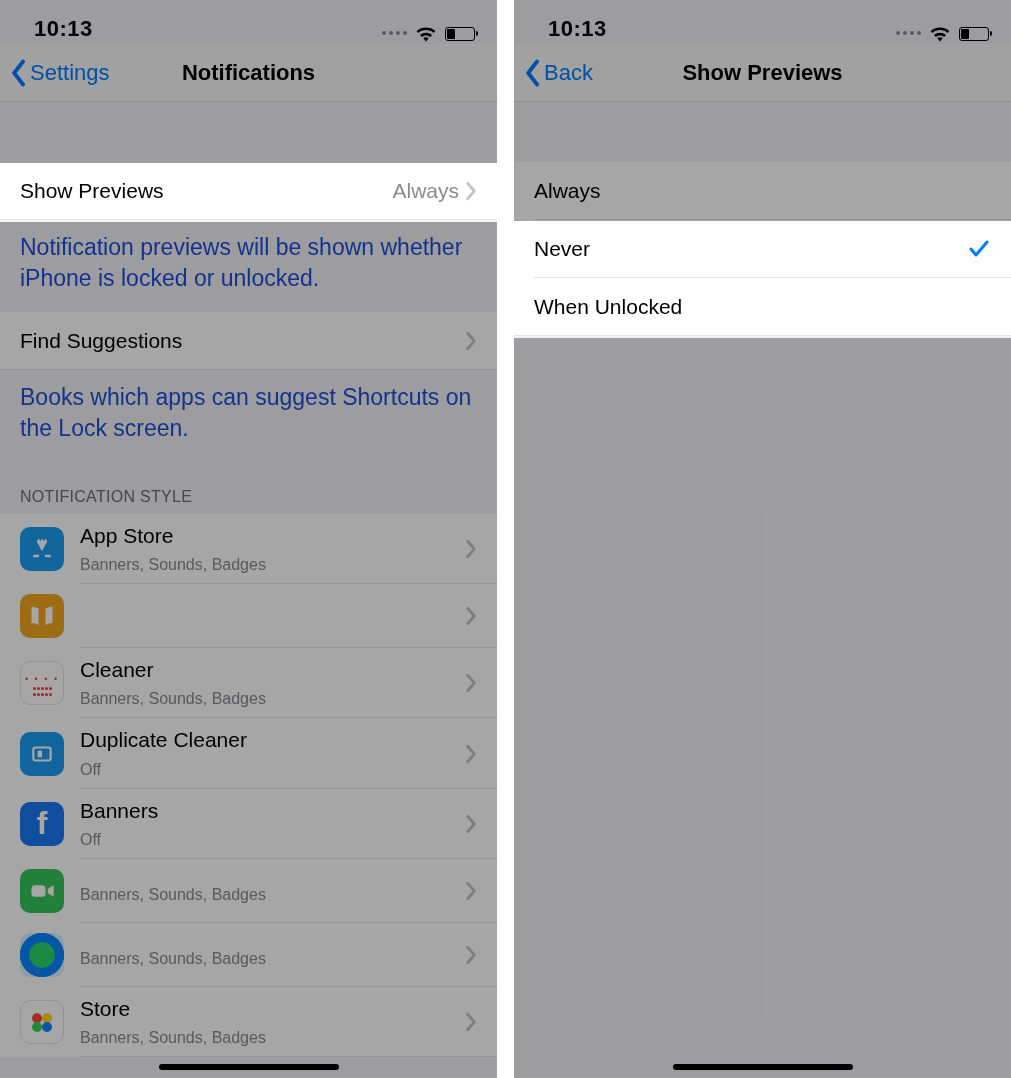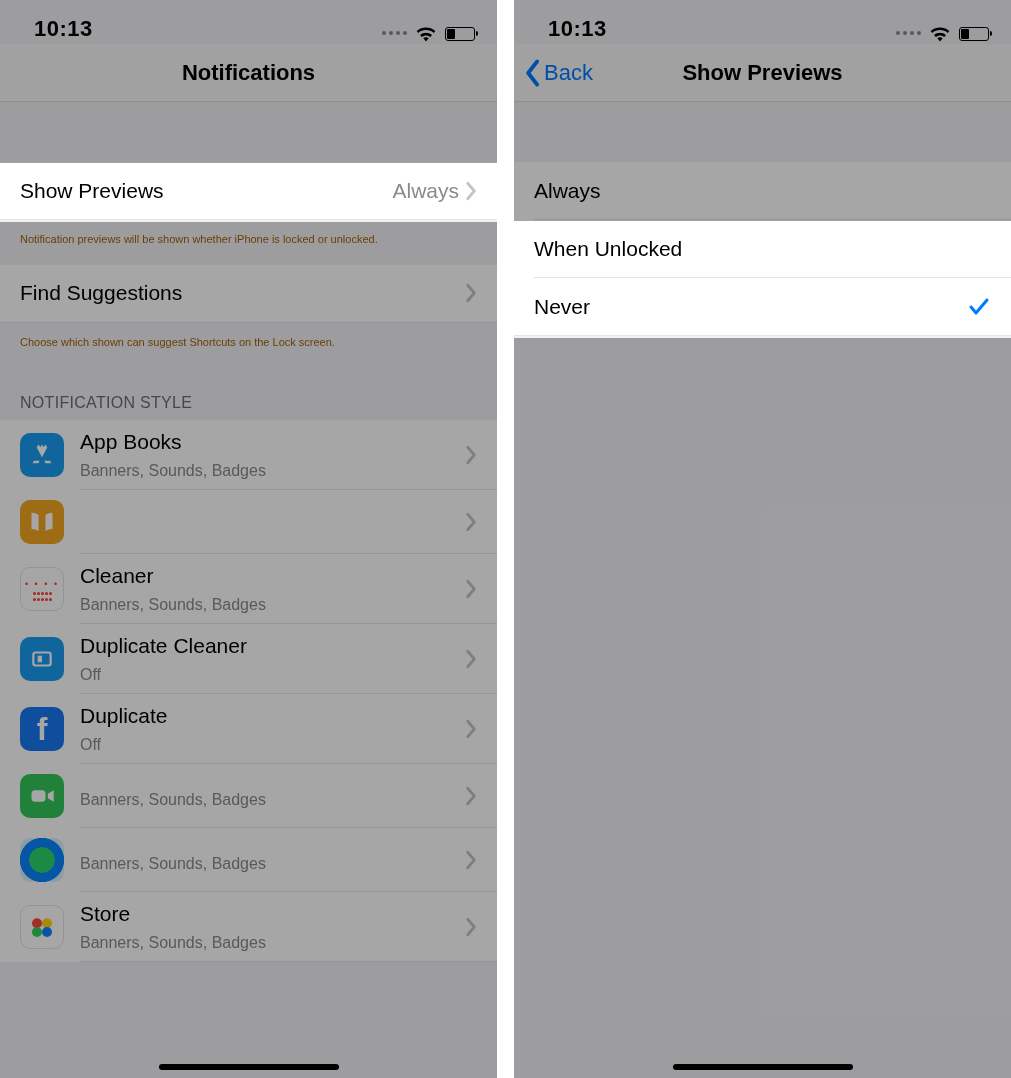--- a/index.html
+++ b/index.html
@@ -29,21 +29,21 @@
   .nav-title { font-size:22px; font-weight:600; color:#000;}
   .nav-back { position:absolute; left:10px; top:0; bottom:0; display:flex; align-items:center; color:#007aff; font-size:22px; }
   .nav-back .chev { width:16px; height:28px; margin-right:4px; }
 
   
   .group-spacer { height:60px; }
   .row { background:#fff; min-height:58px; display:flex; align-items:center; padding:0 20px; border-bottom:1px solid rgba(0,0,0,0.10); font-size:21px; color:#000;}
   .row .value { margin-left:auto; color:#8a8a8e; font-size:21px; padding-right:6px;}
   .row .disclosure { color:#c4c4c6; }
   .disclosure svg { width:12px; height:20px; display:block;}
-  .footer-text { padding:12px 12px 18px 20px; color:#a16207; font-size:11px; line-height:1.35; }
+  .footer-text { padding:12px 12px 18px 20px; color:#1d4ed8; font-size:23px; line-height:1.35; }
   .section-header { padding:26px 20px 8px 20px; color:#6d6d72; font-size:16px; letter-spacing:0.3px; }
 
   
   .app-row { background:#fff; display:flex; align-items:center; padding:10px 20px 10px 20px; position:relative; }
   .app-row::after{ content:""; position:absolute; left:80px; right:0; bottom:0; height:1px; background:rgba(0,0,0,0.10);}
   .app-icon { width:44px; height:44px; border-radius:10px; margin-right:16px; flex:0 0 auto; display:flex; align-items:center; justify-content:center; font-size:24px; color:#fff; }
   .app-text { display:flex; flex-direction:column; }
   .app-name { font-size:21px; color:#000; line-height:1.15;}
   .app-sub { font-size:16px; color:#8a8a8e; margin-top:8px;}
   .app-row .disclosure { margin-left:auto; color:#c4c4c6;}
@@ -91,20 +91,26 @@
       <svg class="wifi-icon" viewBox="0 0 24 18">
             <path fill="#000" d="M12 17.5l-3-3.8c1.7-1.5 4.3-1.5 6 0L12 17.5zM5.3 10.2C9 6.9 15 6.9 18.7 10.2l-1.8 2.2c-2.7-2.4-6.9-2.4-9.6 0L5.3 10.2zM1.5 5.6C7.3.4 16.7.4 22.5 5.6l-1.8 2.2C15.9 3.5 8.1 3.5 3.3 7.8L1.5 5.6z"></path>
           </svg>
       <div class="batt">
             <div class="fill"></div>
           </div>
     </div>
   </div>
 
   <div class="navbar">
+    <div class="nav-back">
+      <svg class="chev" viewBox="0 0 12 22">
+            <path fill="none" stroke="#007aff" stroke-width="3" stroke-linecap="round" stroke-linejoin="round" d="M10 2 L3 11 L10 20"></path>
+          </svg>
+      <span>Settings</span>
+    </div>
     <div class="nav-title">Notifications</div>
   </div>
 
   <div class="group-spacer"></div>
 
   <div class="row">
     <span>Show Previews</span>
     <span class="value">Always</span>
     <span class="disclosure">
           <svg viewBox="0 0 10 18">
@@ -117,33 +123,33 @@
 
   <div class="row">
     <span>Find Suggestions</span>
     <span class="disclosure" style="margin-left:auto">
           <svg viewBox="0 0 10 18">
             <path fill="none" stroke="#c4c4c6" stroke-width="2.5" stroke-linecap="round" stroke-linejoin="round" d="M2 2 L8 9 L2 16"></path>
           </svg>
         </span>
   </div>
 
-  <div class="footer-text">Choose which shown can suggest Shortcuts on the Lock screen.</div>
+  <div class="footer-text">Books which apps can suggest Shortcuts on the Lock screen.</div>
 
   <div class="section-header">NOTIFICATION STYLE</div>
 
   <div id="app-list">
         <div class="app-row">
           <div class="app-icon ic-appstore">
             <svg viewBox="0 0 24 24" width="28" height="28">
               <path fill="#fff" d="M12 3l1.2 2.1L15 3l1.5 2.6L12 14l-4.5-8.4L9 3l1.8 2.1L12 3zM5 17h5l-1 2H4l1-2zm9 0h5l1 2h-5l-1-2z"></path>
             </svg>
           </div>
           <div class="app-text">
-            <div class="app-name">App Books</div>
+            <div class="app-name">App Store</div>
             <div class="app-sub">Banners, Sounds, Badges</div>
           </div>
           <span class="disclosure">
             <svg viewBox="0 0 10 18">
               <path fill="none" stroke="#c4c4c6" stroke-width="2.5" stroke-linecap="round" stroke-linejoin="round" d="M2 2 L8 9 L2 16"></path>
             </svg>
           </span>
         </div>
         <div class="app-row">
           <div class="app-icon ic-books">
@@ -200,21 +206,21 @@
             <svg viewBox="0 0 10 18">
               <path fill="none" stroke="#c4c4c6" stroke-width="2.5" stroke-linecap="round" stroke-linejoin="round" d="M2 2 L8 9 L2 16"></path>
             </svg>
           </span>
         </div>
         <div class="app-row">
           <div class="app-icon ic-fb">
             <span style="font-size:32px;font-family:Arial;color:#fff;font-weight:800">f</span>
           </div>
           <div class="app-text">
-            <div class="app-name">Duplicate</div>
+            <div class="app-name">Banners</div>
             <div class="app-sub">Off</div>
           </div>
           <span class="disclosure">
             <svg viewBox="0 0 10 18">
               <path fill="none" stroke="#c4c4c6" stroke-width="2.5" stroke-linecap="round" stroke-linejoin="round" d="M2 2 L8 9 L2 16"></path>
             </svg>
           </span>
         </div>
         <div class="app-row">
           <div class="app-icon ic-facetime">
@@ -302,30 +308,30 @@
     <div class="nav-title">Show Previews</div>
   </div>
 
   <div class="group-spacer"></div>
 
   <div id="options-list">
         <div class="option-row">
           <span>Always</span>
         </div>
         <div class="option-row">
-          <span>When Unlocked</span>
-        </div>
-        <div class="option-row">
           <span>Never</span>
           <span class="check">
             <svg viewBox="0 0 24 24">
               <path fill="none" stroke="#007aff" stroke-width="3" stroke-linecap="round" stroke-linejoin="round" d="M4 12l5 6L20 5"></path>
             </svg>
           </span>
         </div>
+        <div class="option-row">
+          <span>When Unlocked</span>
+        </div>
       </div>
 
   <div class="home-ind"></div>
 
   <div class="dim" style="top:0; height:221px;"></div>
   <div class="dim" style="top:338px; bottom:0;"></div>
 </div>
 
 </div>
 

